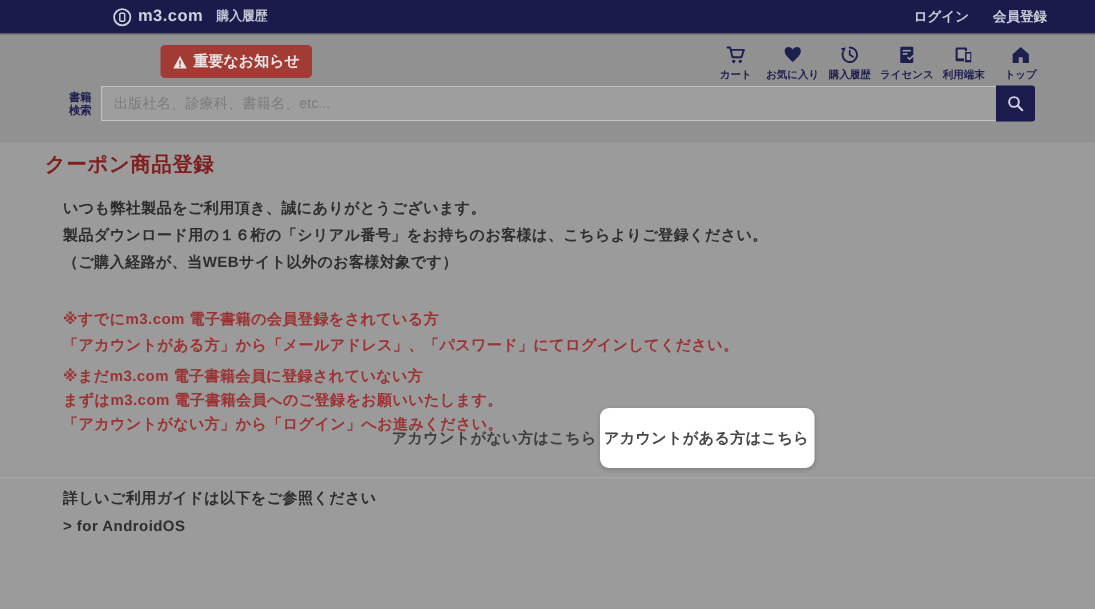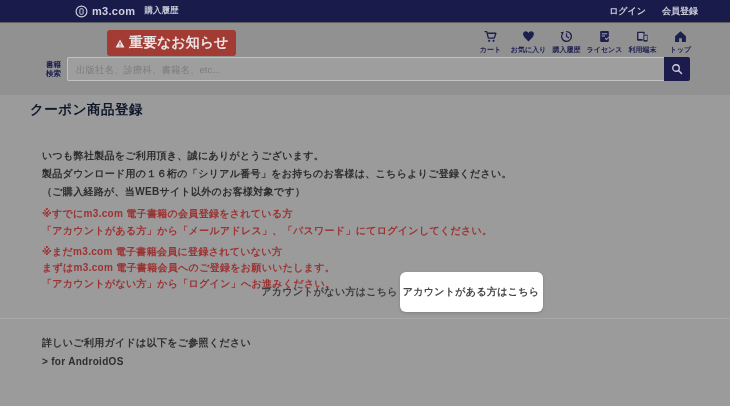--- a/index.html
+++ b/index.html
@@ -17,21 +17,21 @@
   .logo-suffix { color:#c3c4d4; font-size:8.5px; font-weight:bold; margin-left:5px; }
   .topbar-links { margin-left:auto; display:flex; gap:16px; }
   .topbar-link { color:#c9cad9; font-size:9px; font-weight:bold; cursor:pointer; }
 
   
   .band { position:absolute; top:22px; left:0; width:730px; height:73px;
     background:#919191; z-index:2; }
   .band-row1 { display:flex; align-items:flex-start; padding:8px 34px 0 107px; height:32px; }
   .notice-btn { display:flex; align-items:center; gap:4px; background:#a23b34;
     border:none; border-radius:3px; padding:4px 8px; cursor:pointer; }
-  .notice-btn span { color:#e9e3e3; font-size:14px; font-weight:bold; }
+  .notice-btn span { color:#e9e3e3; font-size:10px; font-weight:bold; }
   .warn-ico { width:10px; height:9px; display:block; }
   .nav-icons { margin-left:auto; display:flex; gap:7px; }
   .nav-item { width:31px; display:flex; flex-direction:column; align-items:center;
     gap:2px; cursor:pointer; }
   .nav-item svg { width:13px; height:13px; display:block; }
   .nav-label { font-size:7px; font-weight:bold; color:#1d1f4f; white-space:nowrap; }
 
   .band-row2 { display:flex; align-items:center; padding:3px 40px 0 46px; }
   .search-label { color:#1d1f4f; font-size:7.5px; font-weight:bold; line-height:9px;
     text-align:center; margin-right:6px; }
@@ -40,41 +40,41 @@
     color:#3a3a3a; outline:none; font-family:inherit; }
   .search-input::placeholder { color:#7c7c7c; }
   .search-btn { width:26px; height:24px; background:#1b1c4d; border:none;
     border-radius:0 2px 2px 0; display:flex; align-items:center; justify-content:center;
     cursor:pointer; }
   .search-btn svg { width:12px; height:12px; }
 
   
   .main { position:absolute; top:95px; left:0; width:730px; height:311px; background:#9b9b9b; }
   .page-title { position:absolute; left:30px; top:6px; font-size:13.5px; font-weight:600;
-    color:#0f172a; letter-spacing:.5px; }
-  .intro { position:absolute; left:42px; top:52px; font-size:10px; font-weight:600;
+    color:#7f1d1d; letter-spacing:.5px; }
+  .intro { position:absolute; left:42px; top:36px; font-size:10px; font-weight:600;
     color:#2e2e2e; line-height:18px; letter-spacing:.3px; }
   .red-block { position:absolute; left:42px; font-size:10px; font-weight:600;
     color:#9c3232; letter-spacing:.3px;margin-top:16px; }
   .red-existing { top:94px; line-height:17px; }
   .red-new { top:133px; line-height:16px; }
 
   .tabs-row { position:absolute; top:177px; left:0; width:730px; height:40px;
     display:flex; justify-content:center; transform:translateX(36px); }
   .tab-plain { width:140px; height:40px; display:flex; align-items:center;
     justify-content:center; font-size:10px; font-weight:600; color:#3e3e3e;
     cursor:pointer; letter-spacing:.3px; }
   .tab-card { width:143px; height:40px; background:#ffffff; border-radius:6px;
     display:flex; align-items:center; justify-content:center; font-size:10px;
     font-weight:600; color:#474747; cursor:pointer; letter-spacing:.3px;
     box-shadow:0 1px 3px rgba(0,0,0,.18); }
 
   .divider { position:absolute; top:223px; left:0; width:730px; height:0;
     border-top:1px solid #a7a7a7; }
-  .guide { position:absolute; left:42px; top:239px; font-size:10px; font-weight:600;
+  .guide { position:absolute; left:42px; top:229px; font-size:10px; font-weight:600;
     color:#2e2e2e; line-height:18.5px; letter-spacing:.3px; }
   .guide-link { display:block; color:#2e2e2e; cursor:pointer; text-decoration:none; }
 </style>
 </head>
 <body>
 
 <div class="page">
 
   <div class="topbar">
     <div class="logo">

